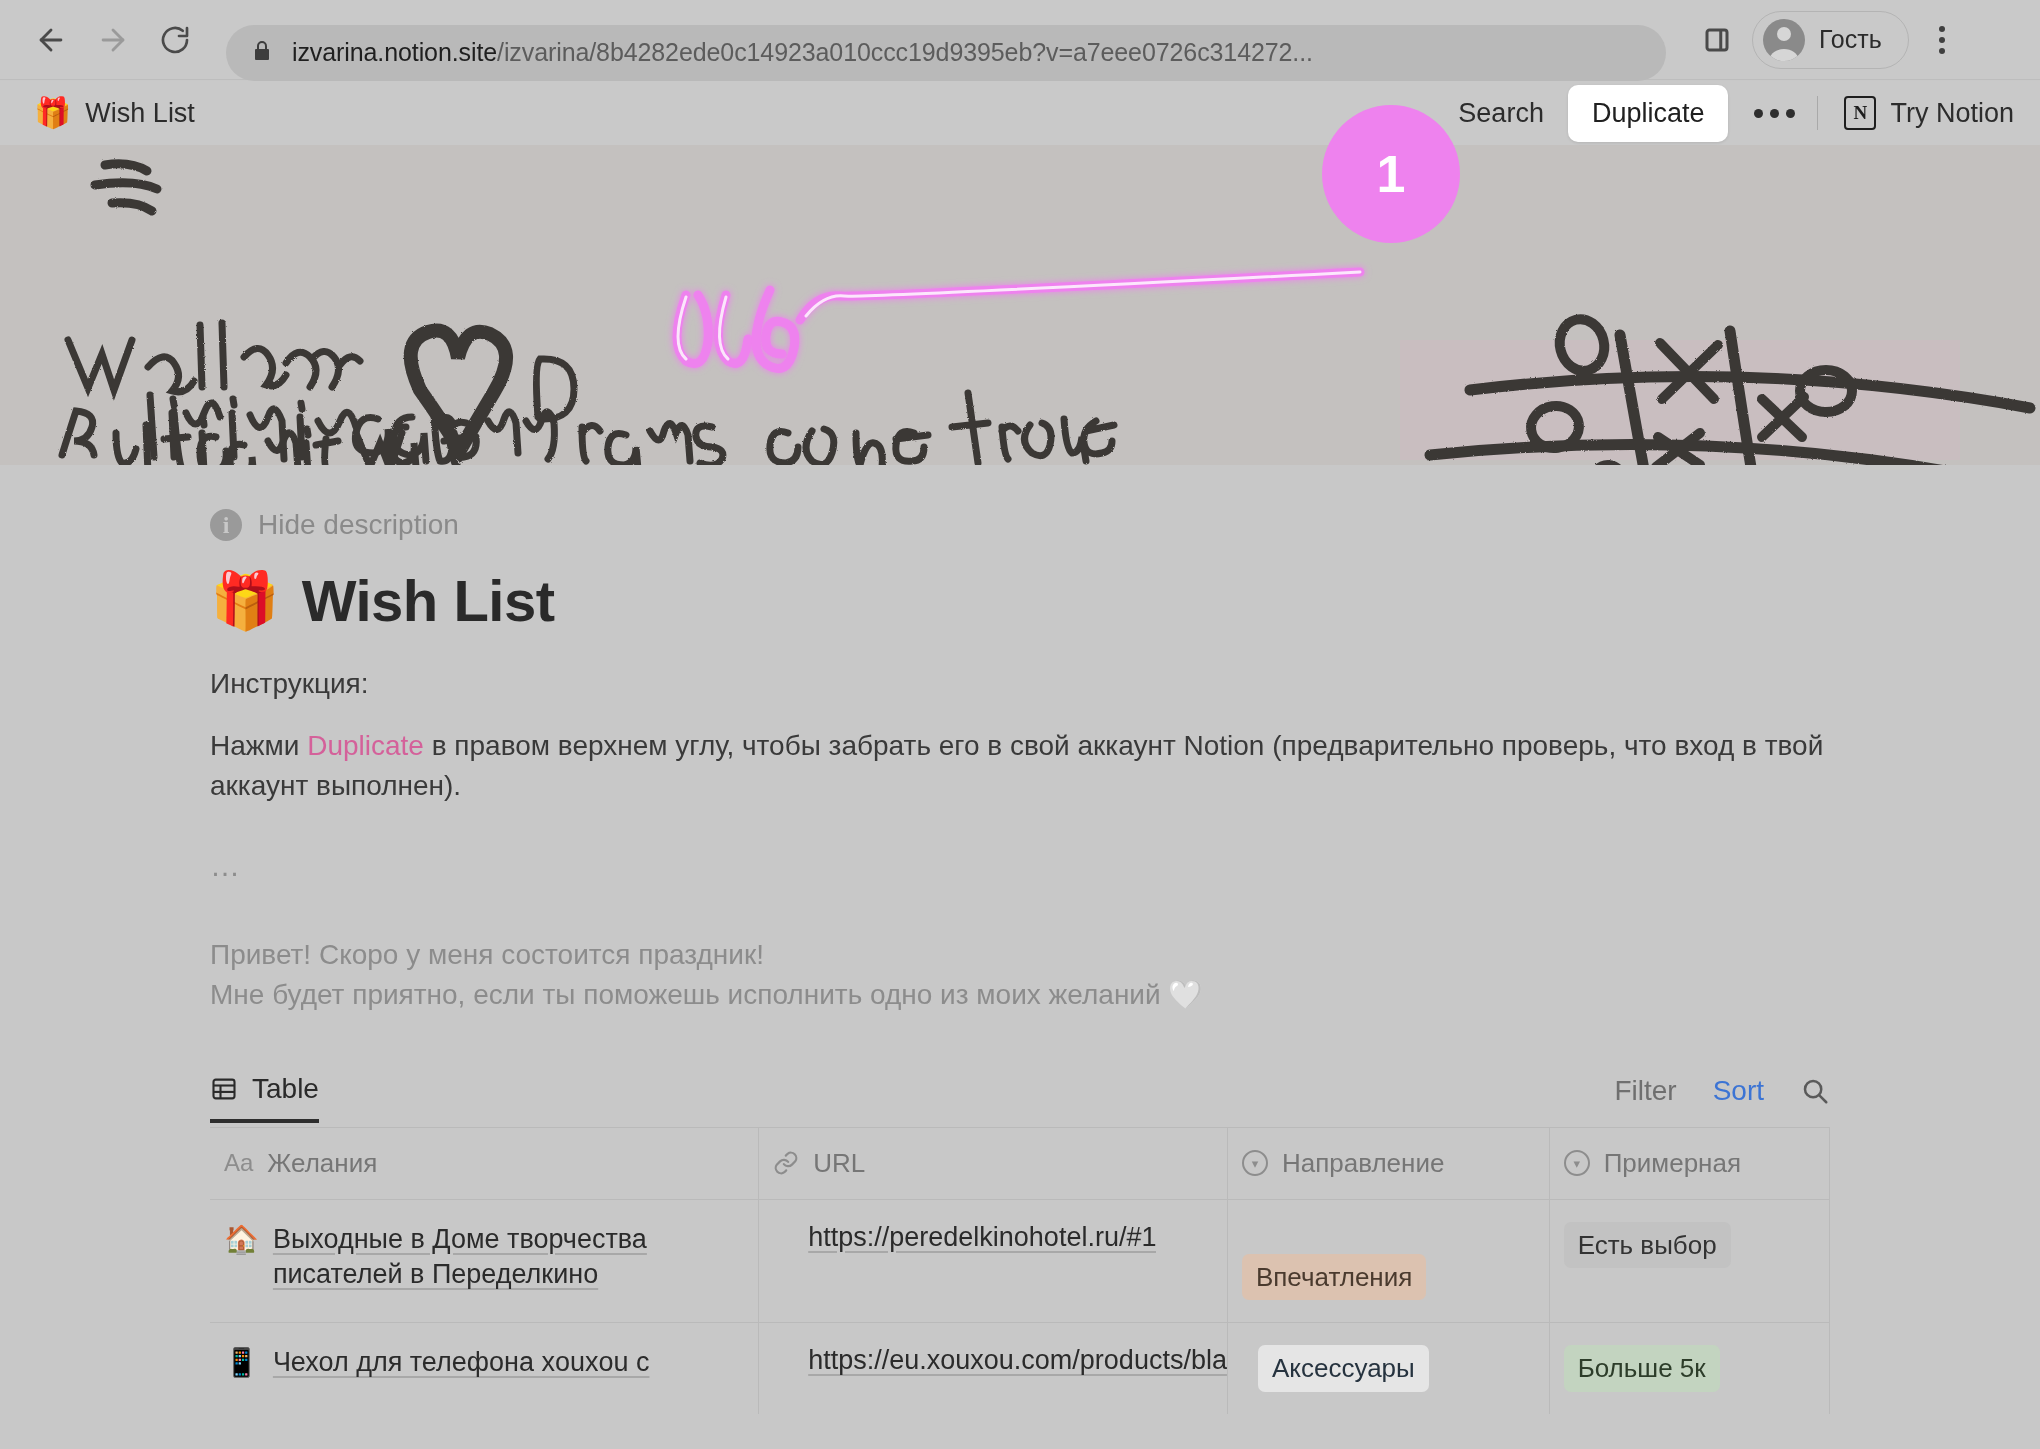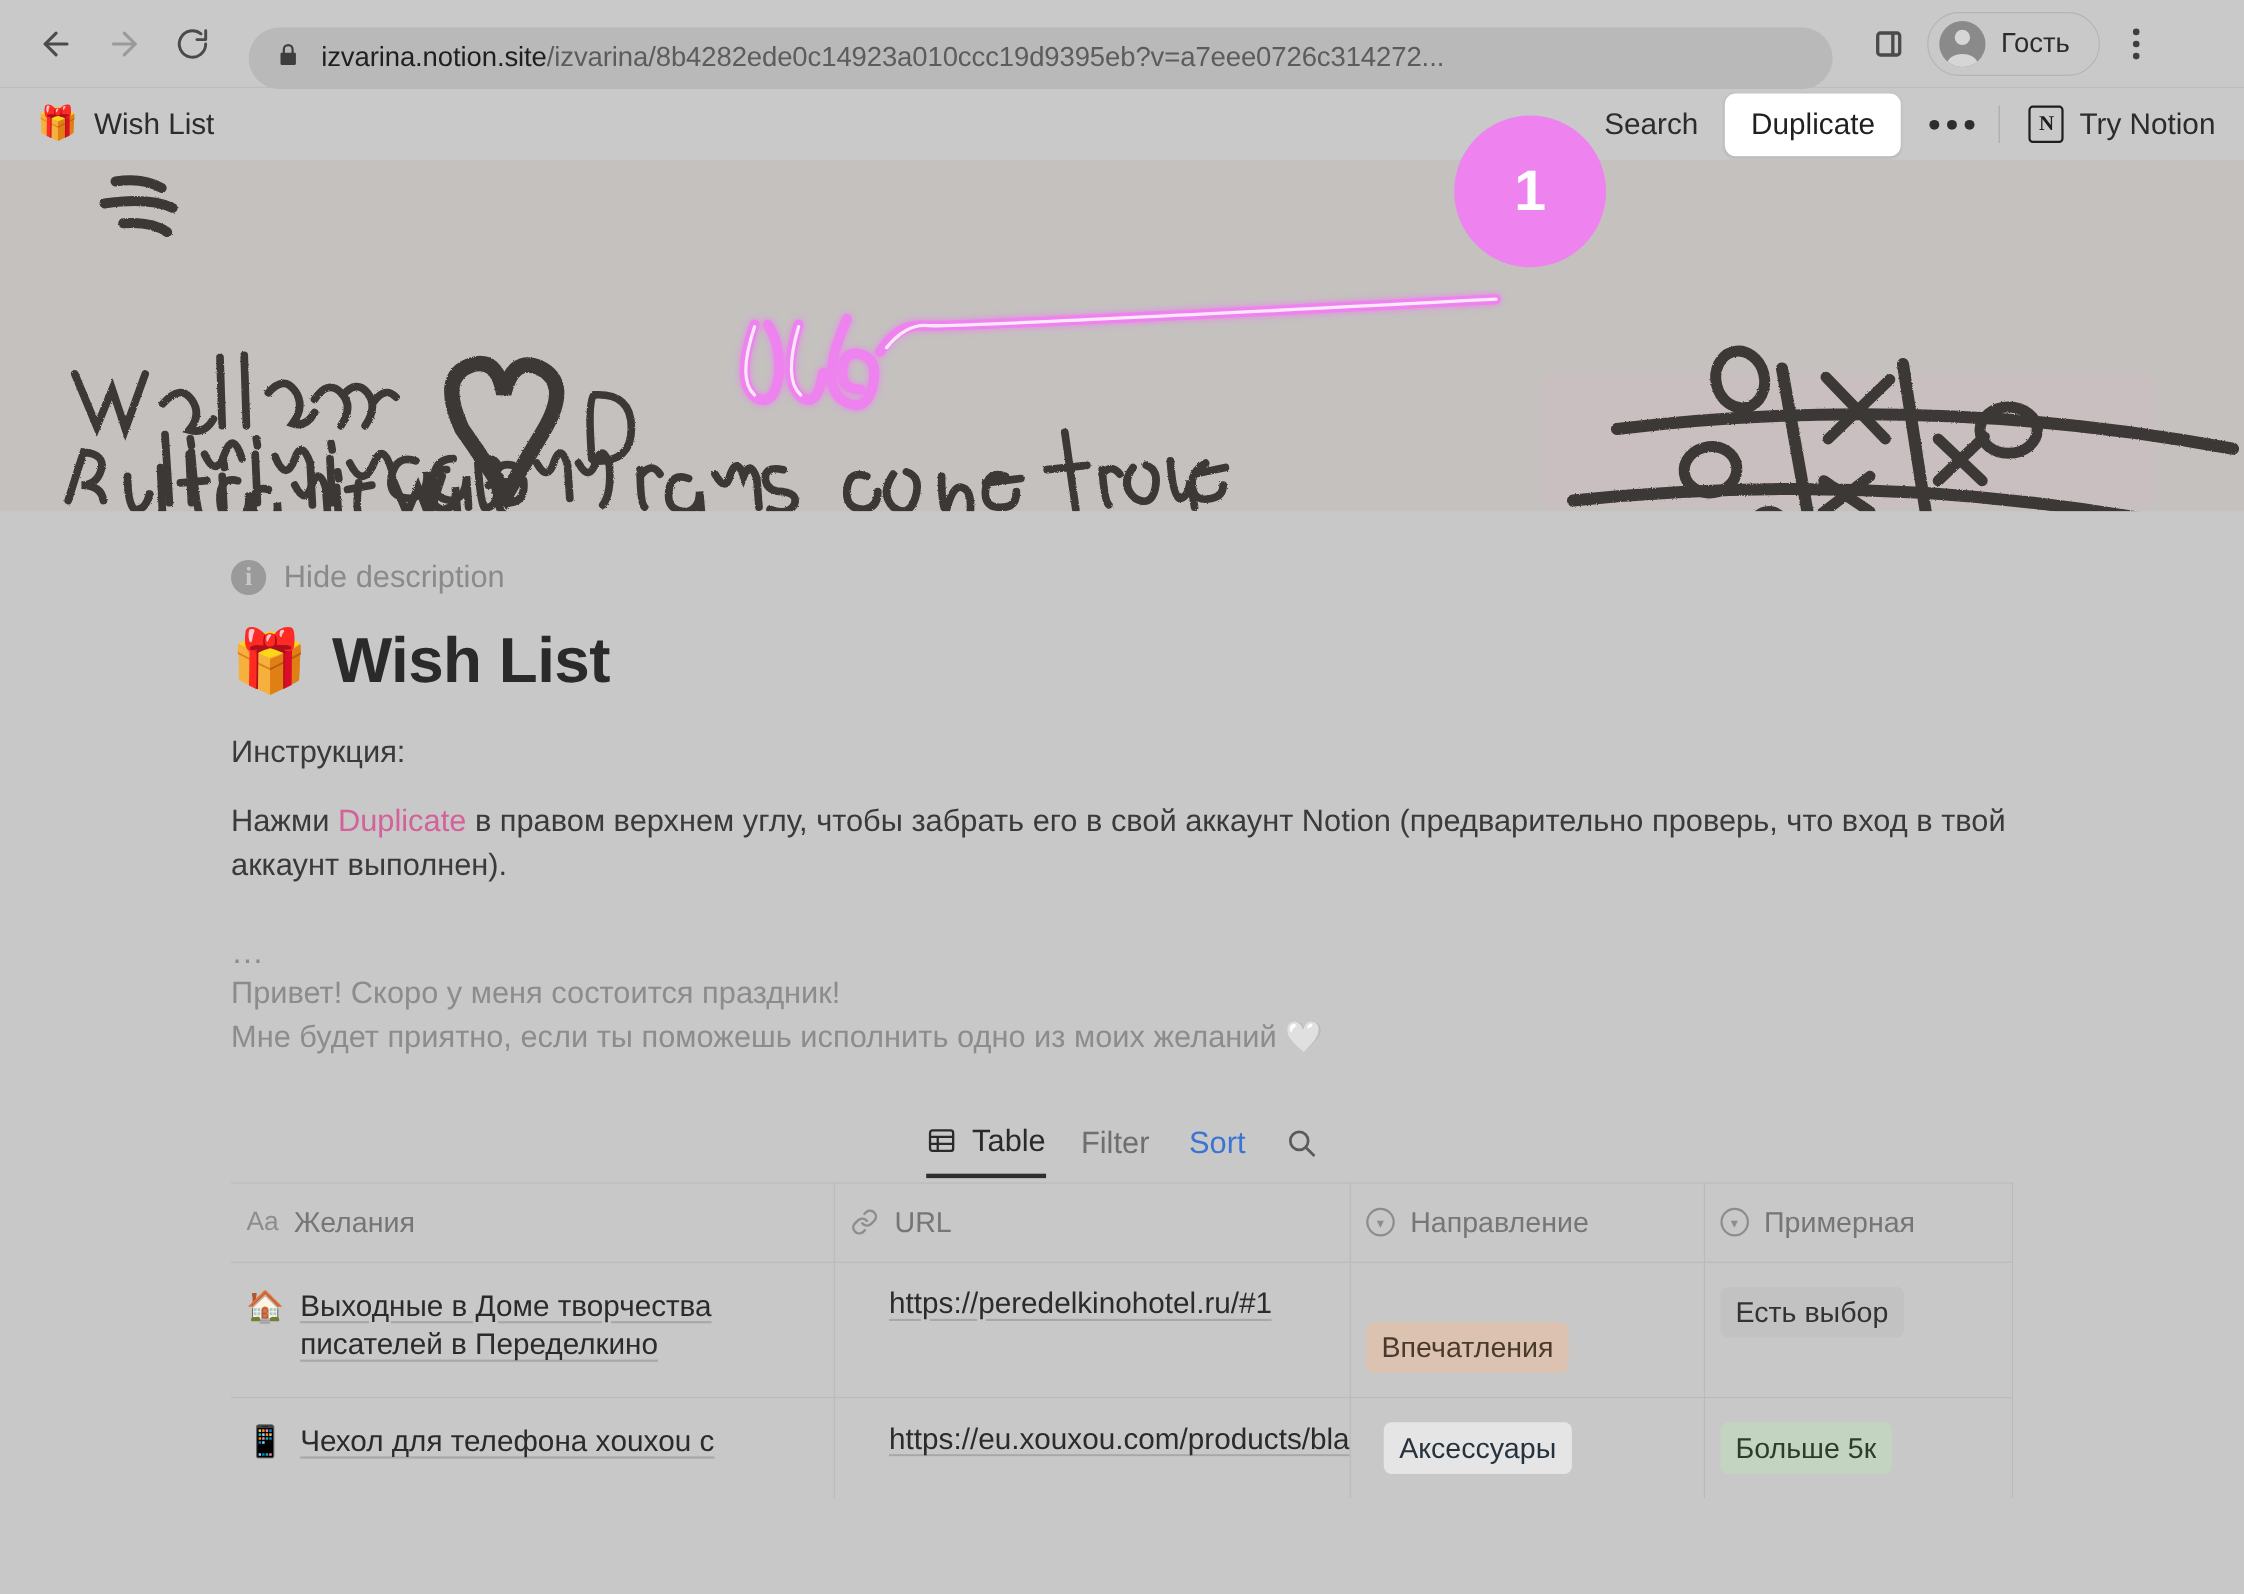--- a/index.html
+++ b/index.html
@@ -160,27 +160,27 @@
     margin-top: 26px;
   }
   .title-emoji { font-size: 56px; line-height: 1; }
   .title-text { font-size: 58px; font-weight: bold; color: #2a2a2a; letter-spacing: -0.5px; }
 
   .para { font-size: 28px; color: #3a3a3a; line-height: 1.42; margin-top: 22px; }
   .para.first { margin-top: 30px; }
   .para .accent { color: #d4619a; }
   .dots-block { font-size: 30px; color: #8d8d8d; letter-spacing: 4px; margin-top: 44px; }
   .greet { font-size: 28px; color: #8c8c8c; line-height: 1.42; }
-  .greet-block { }
+  .greet-block { margin-top: 52px; }
   .heart { color: #e4e4e4; }
 
   
   .db-toolbar {
     margin-top: 46px;
-    display: flex; align-items: flex-end; justify-content: center;
+    display: flex; align-items: flex-end; justify-content: space-between;
     height: 62px;
     gap: 32px;
   }
   .view-tab {
     display: flex; align-items: center; gap: 14px;
     padding-bottom: 14px;
     border-bottom: 4px solid #2e2e2e;
   }
   .view-tab-label { font-size: 28px; color: #2a2a2a; }
   .toolbar-actions { display: flex; align-items: center; gap: 36px; padding-bottom: 16px; }

